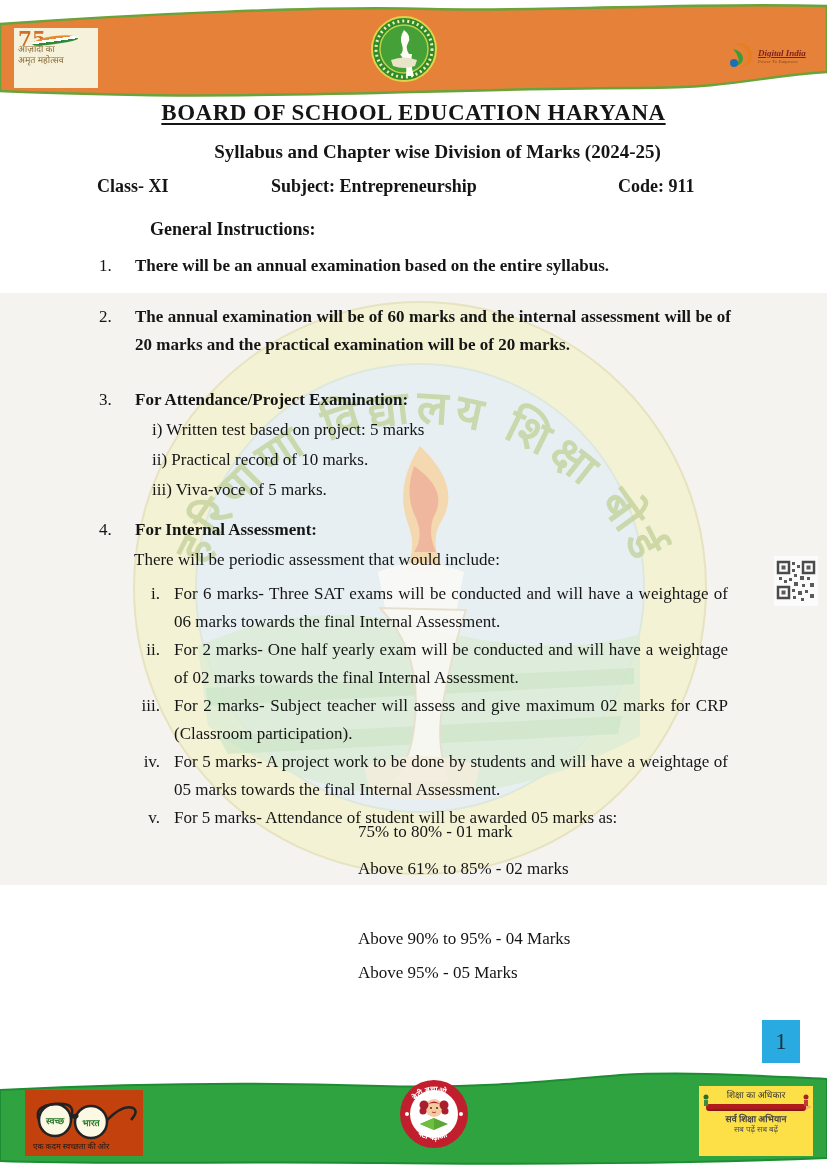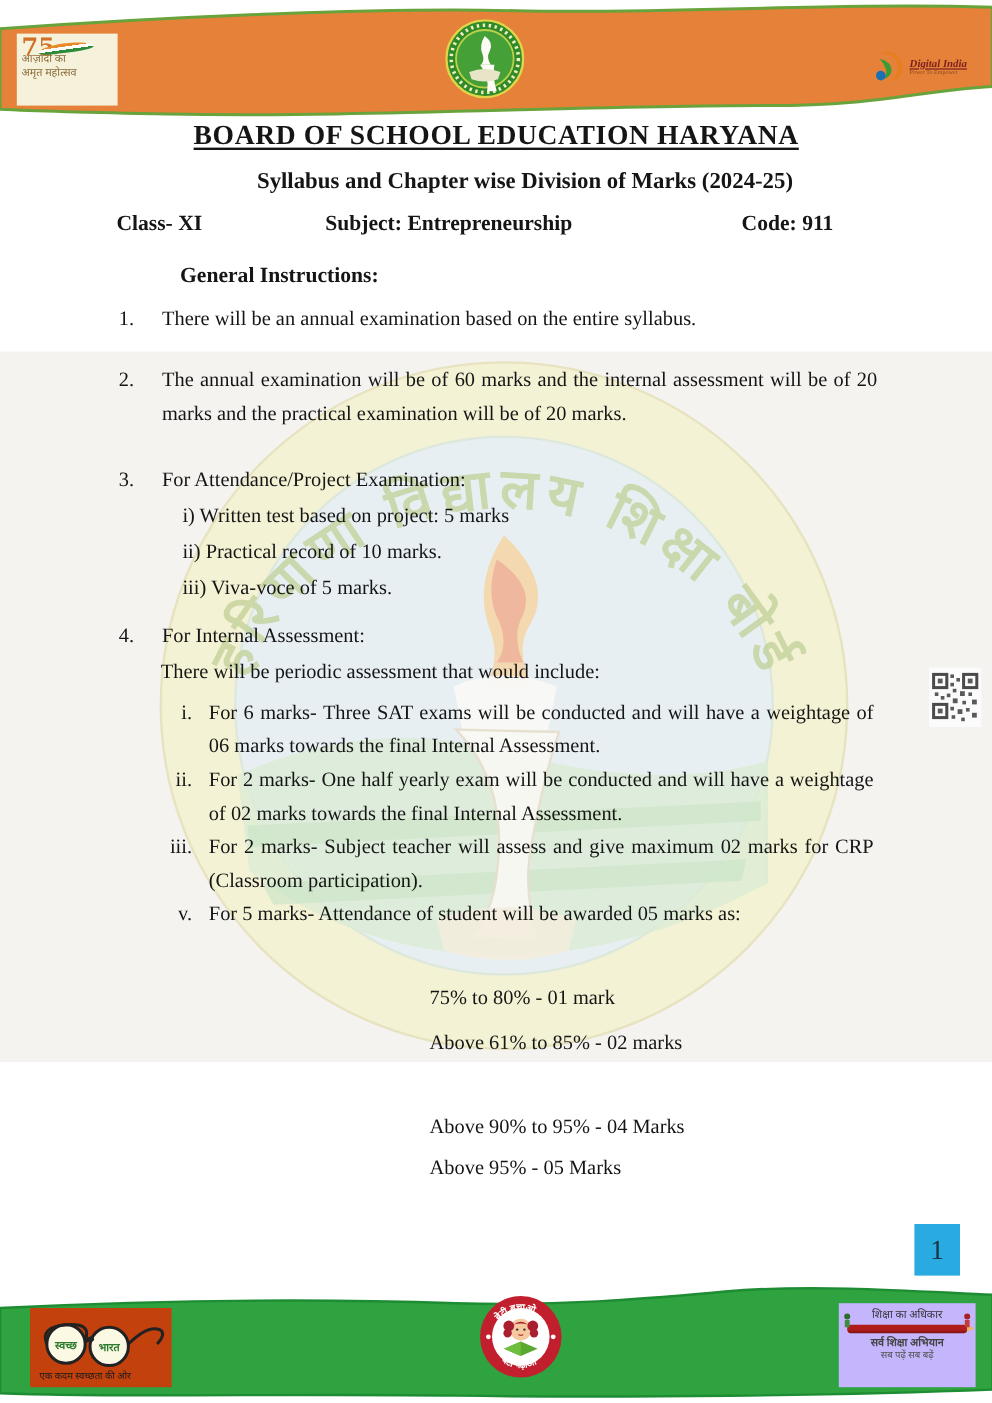--- a/index.html
+++ b/index.html
@@ -36,37 +36,37 @@
   .doc-title span{text-decoration:underline;text-decoration-thickness:2px;text-underline-offset:3px;}
   .doc-sub{position:absolute;left:0;top:141px;width:100%;text-align:center;font-size:19px;font-weight:bold;padding-left:24px;}
   .class-line{position:absolute;left:0;top:176px;width:100%;height:24px;font-size:18px;font-weight:bold;}
   .cl-class{position:absolute;left:97px;}
   .cl-subject{position:absolute;left:271px;}
   .cl-code{position:absolute;left:618px;}
   .gen-head{position:absolute;left:150px;top:219px;font-size:18px;font-weight:bold;}
 
   .li{position:absolute;left:99px;width:632px;display:flex;font-size:17px;line-height:28px;}
   .li .n{width:36px;flex:none;}
-  .li .t{flex:1;text-align:justify;}
+  .li .t{flex:1;text-align:justify;font-weight:bold;}
   .sub{position:absolute;left:152px;width:560px;font-size:17px;line-height:28px;}
   .ri{position:relative;display:flex;width:600px;font-size:17px;line-height:28px;}
   .ri .n{width:46px;flex:none;text-align:right;padding-right:14px;box-sizing:border-box;}
   .ri .t{flex:1;text-align:justify;}
   .roman-list{position:absolute;left:128px;top:580px;width:602px;}
   .att{position:absolute;left:358px;font-size:17px;line-height:24px;}
 
   
   .qr{position:absolute;left:774px;top:556px;}
   .pgnum{position:absolute;left:762px;top:1020px;width:38px;height:43px;background:#29abe2;
          display:flex;align-items:center;justify-content:center;font-size:23px;color:#17333f;}
 
   
   .swachh{position:absolute;left:25px;top:1090px;width:118px;height:66px;background:#c2410c;}
   .beti{position:absolute;left:398px;top:1078px;}
-  .rte{position:absolute;left:699px;top:1086px;width:114px;height:70px;background:#c4b5fd;
+  .rte{position:absolute;left:699px;top:1086px;width:114px;height:70px;background:#fde047;
        display:flex;flex-direction:column;align-items:center;padding-top:4px;box-sizing:border-box;}
   .rte .r1{font-size:9px;color:#333;line-height:11px;}
   .rte .pencil{width:100px;height:7px;background:linear-gradient(180deg,#b01c1c 60%,#7c1212 100%);
                border-radius:3px;margin:3px 0;position:relative;}
   .rte .pencil:before{content:"";position:absolute;right:-6px;top:0;border-top:3.5px solid transparent;
                border-bottom:3.5px solid transparent;border-left:6px solid #e8b56a;}
   .rte .r2{font-size:9px;font-weight:bold;color:#444;line-height:11px;}
   .rte .r3{font-size:8px;color:#555;line-height:10px;}
   .kid{position:absolute;width:10px;height:14px;}
 </style>
@@ -169,20 +169,24 @@
       <span class="n">i.</span>
       <span class="t">For 6 marks- Three SAT exams will be conducted and will have a weightage of 06 marks towards the final Internal Assessment.</span>
     </div>
     <div class="ri">
       <span class="n">ii.</span>
       <span class="t">For 2 marks- One half yearly exam will be conducted and will have a weightage of 02 marks towards the final Internal Assessment.</span>
     </div>
     <div class="ri">
       <span class="n">iii.</span>
       <span class="t">For 2 marks- Subject teacher will assess and give maximum 02 marks for CRP (Classroom participation).</span>
+    </div>
+    <div class="ri">
+      <span class="n">iv.</span>
+      <span class="t">For 5 marks- A project work to be done by students and will have a weightage of 05 marks towards the final Internal Assessment.</span>
     </div>
     <div class="ri">
       <span class="n">v.</span>
       <span class="t" style="text-align:left;">For 5 marks- Attendance of student will be awarded 05 marks as:</span>
     </div>
   </div>
 
   <div class="att" style="top:820px;">75% to 80% - 01 mark</div>
   <div class="att" style="top:857px;">Above 61% to 85% - 02 marks</div>
   <div class="att" style="top:927px;">Above 90% to 95% - 04 Marks</div>

